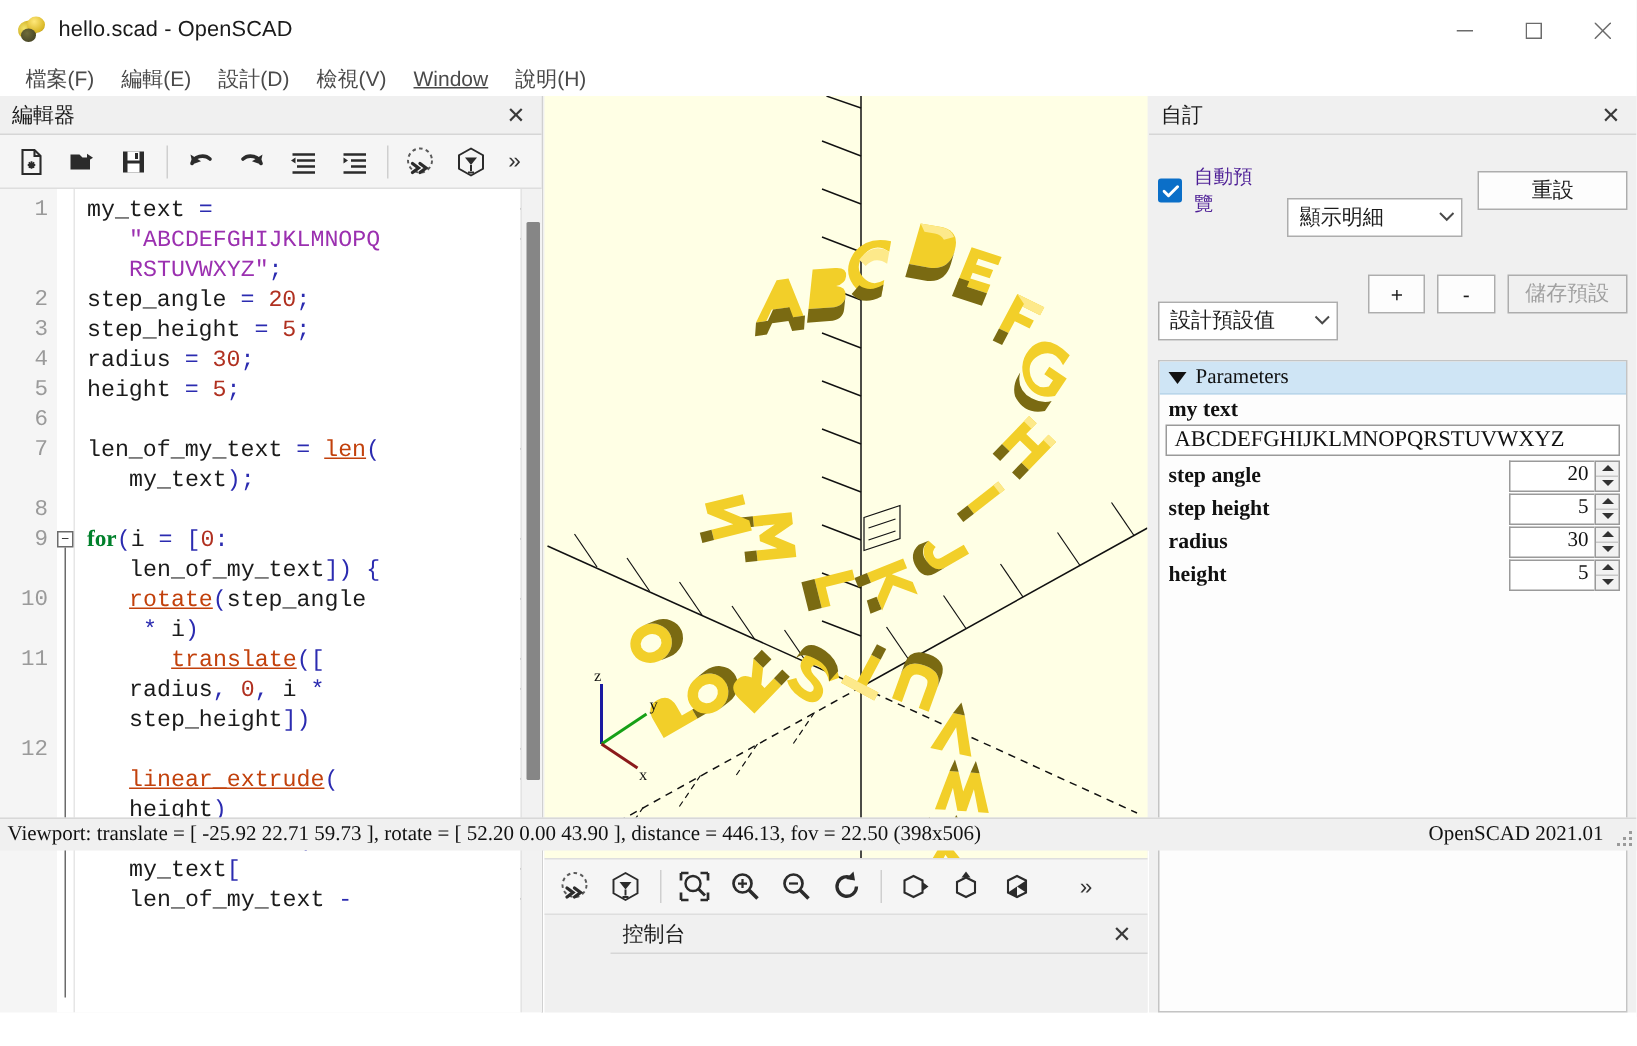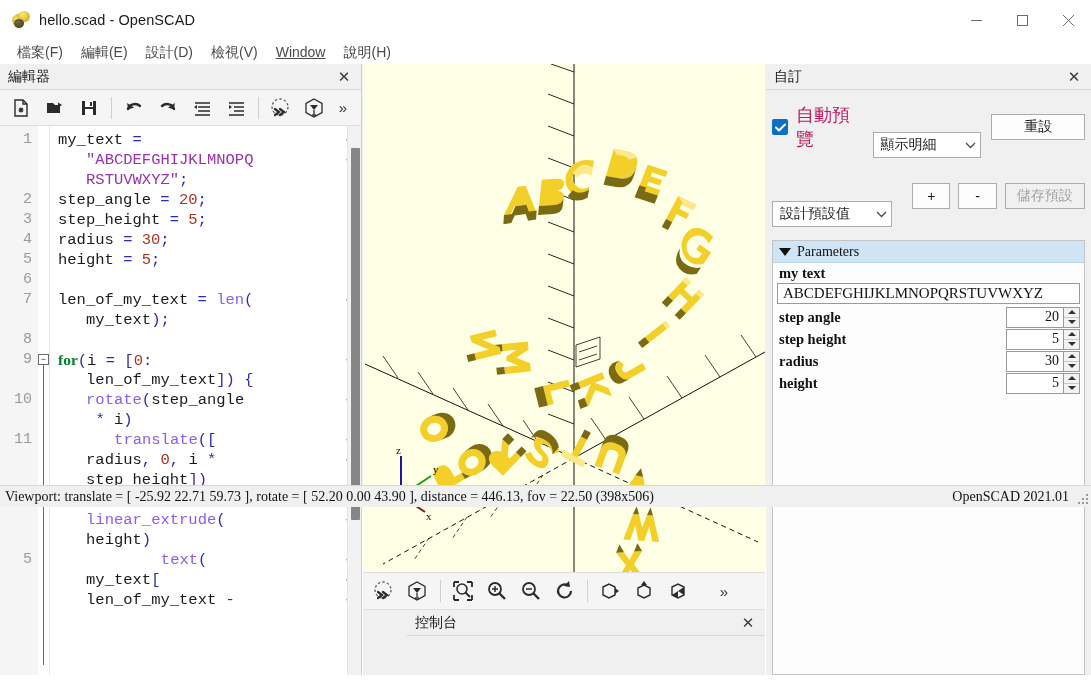--- a/index.html
+++ b/index.html
@@ -2,21 +2,21 @@
 <html><head>
 <meta charset="utf-8">
 <style>
   * { box-sizing: border-box; margin: 0; padding: 0; }
   html, body {
     width: 1091px; height: 697px;
     overflow: hidden;
     font-family: "Liberation Sans", sans-serif;
     background: #ffffff;
   }
-  #app { position: relative; width: 1091px; height: 507px; background: #f0f0f0; }
+  #app { position: relative; width: 1091px; height: 567px; background: #f0f0f0; }
 
   
   .titlebar {
     position: absolute; left: 0; top: 0; width: 1091px; height: 40px;
     background: #ffffff;
     display: flex; align-items: center;
   }
   .title-icon {
     width: 18px; height: 18px; margin-left: 12px; margin-right: 9px;
     position: relative; flex: none;
@@ -116,21 +116,21 @@
   .cl {
     position: absolute; left: 8px;
     font-family: "Liberation Mono", monospace;
     font-size: 15.5px; line-height: 20px; white-space: pre;
     color: #1b1b1b;
   }
   .k-kw  { color: #00802b; font-weight: 600; font-family: Liberation Serif, serif; }
   .k-str { color: #9b30b0; }
   .k-num { color: #b03020; }
   .k-pun { color: #2b2bb0; }
-  .k-fn  { color: #8b5cf6; }
+  .k-fn  { color: #c2410c; text-decoration: underline; }
   .k-var { color: #1b1b1b; }
 
   .wrapmark {
     position: absolute; right: 4px;
     font-family: "DejaVu Sans", sans-serif;
     font-size: 13px; color: #3b3b3b; line-height: 20px;
   }
   .foldbox {
     position: absolute; left: 0px; width: 11px; height: 11px;
     border: 1px solid #6b6b6b; background: #fff;
@@ -178,21 +178,21 @@
     position: absolute; left: 766px; top: 64px; width: 325px; height: 611px;
     background: #f0f0f0; display: flex; flex-direction: column;
   }
   .cust-controls { padding: 6px 6px 4px 6px; }
   .row { display: flex; align-items: center; gap: 8px; margin-bottom: 7px; }
   .chk {
     width: 16px; height: 16px; border-radius: 2px; background: #0b6fc8;
     display: flex; align-items: center; justify-content: center; flex: none;
   }
   .chk svg { display: block; }
-  .lbl { font-size: 18px; color: #be185d; }
+  .lbl { font-size: 13px; color: #4c1d95; }
   .combo {
     height: 26px; border: 1px solid #adadad; background: #fff;
     display: flex; align-items: center; padding: 0 4px 0 7px;
     font-size: 14px; color: #1b1b1b; position: relative; margin-top: 36px;
   }
   .combo .cv { flex: 1; white-space: nowrap; }
   .combo .cav { color: #4a4a4a; font-size: 11px; padding-left: 6px; }
   .btn {
     height: 26px; border: 1px solid #adadad; background: #fdfdfd;
     display: flex; align-items: center; justify-content: center;

